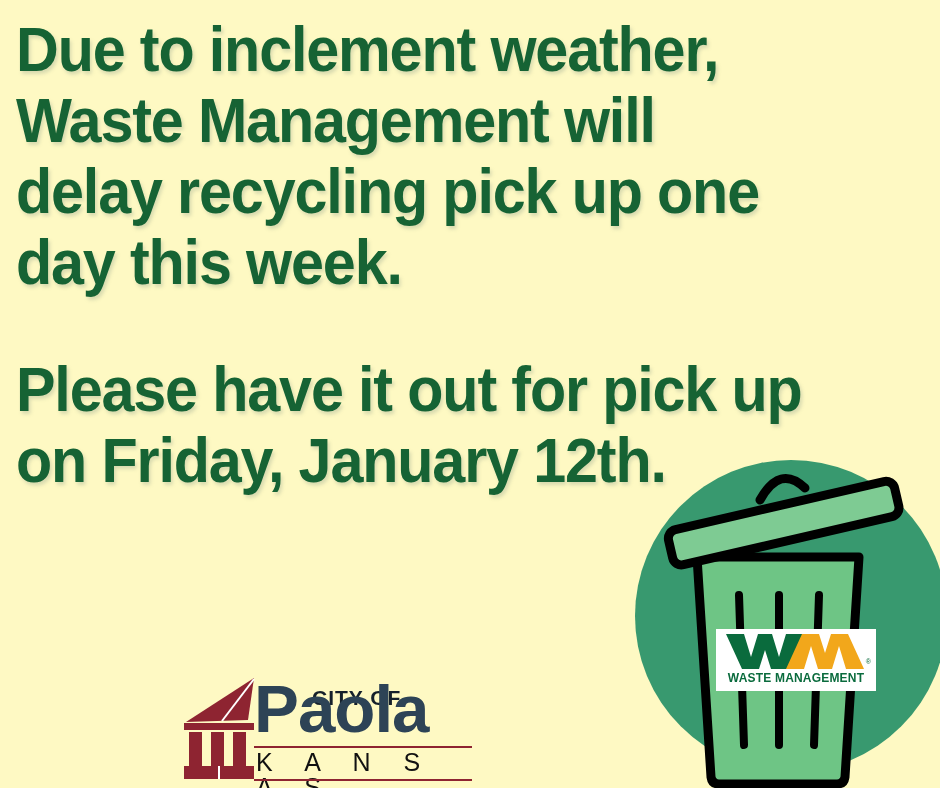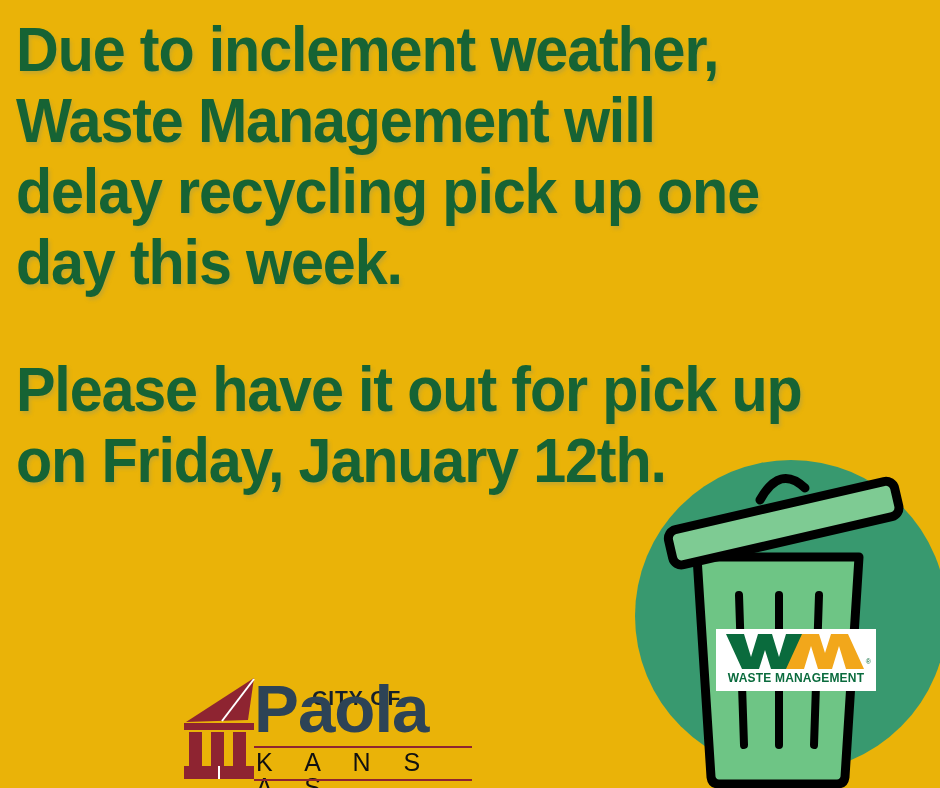--- a/index.html
+++ b/index.html
@@ -7,21 +7,21 @@
     padding: 0;
     background: #ffffff;
   }
   body {
     font-family: "Liberation Sans", sans-serif;
   }
   #poster {
     position: relative;
     width: 940px;
     height: 788px;
-    background: #eab308;
+    background: #fef9c3;
     overflow: hidden;
   }
 
   
   .announcement {
     position: absolute;
     left: 16px;
     top: 14px;
     width: 912px;
   }

